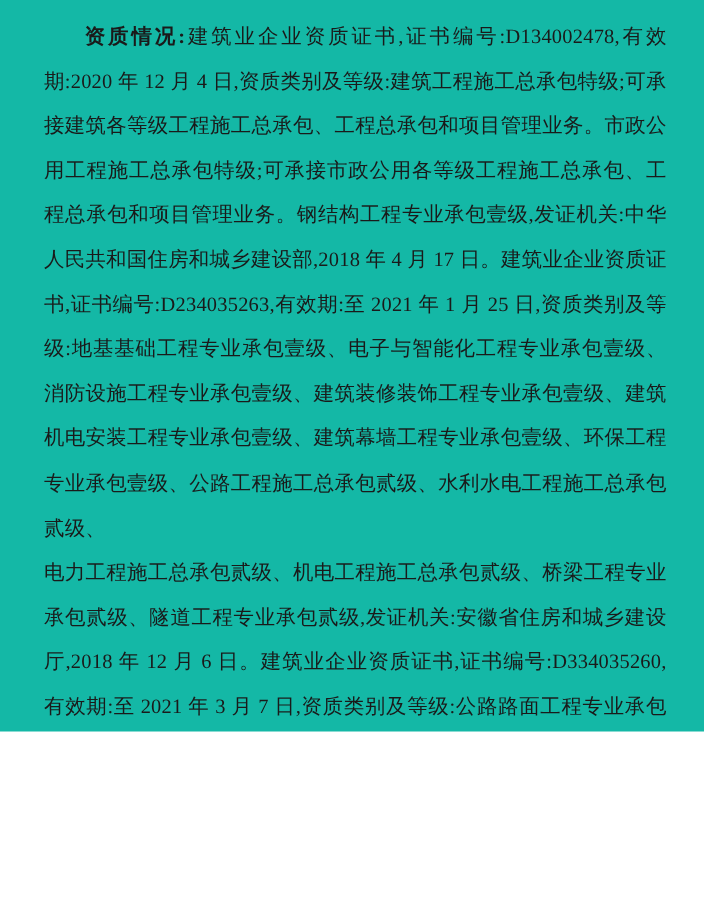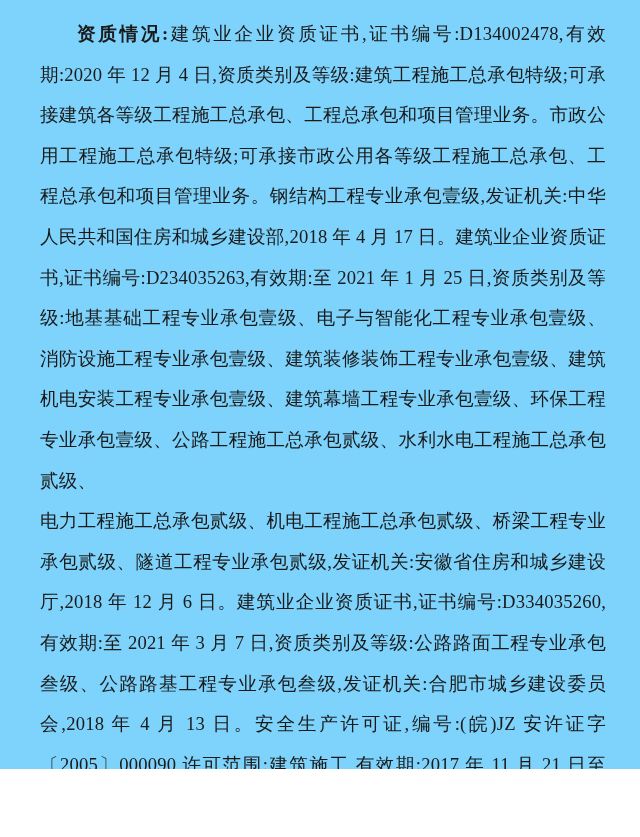--- a/index.html
+++ b/index.html
@@ -8,24 +8,24 @@
     background: #ffffff;
   }
   body {
     width: 640px;
     height: 837px;
     font-family: "Liberation Serif", "DejaVu Serif", serif;
     color: #1a1a1a;
   }
   .page {
     width: 640px;
-    height: 769px;
+    height: 665px;
     box-sizing: border-box;
     padding: 14px 34px 10px 40px;
-    background: #7dd3fc;
+    background: #14b8a6;
     position: relative;
     overflow: hidden;
   }
   .doc-body {
     font-size: 18.6px;
     line-height: 40.6px;
     text-align: justify;
     text-justify: inter-ideograph;
     letter-spacing: 0.2px;
   }

